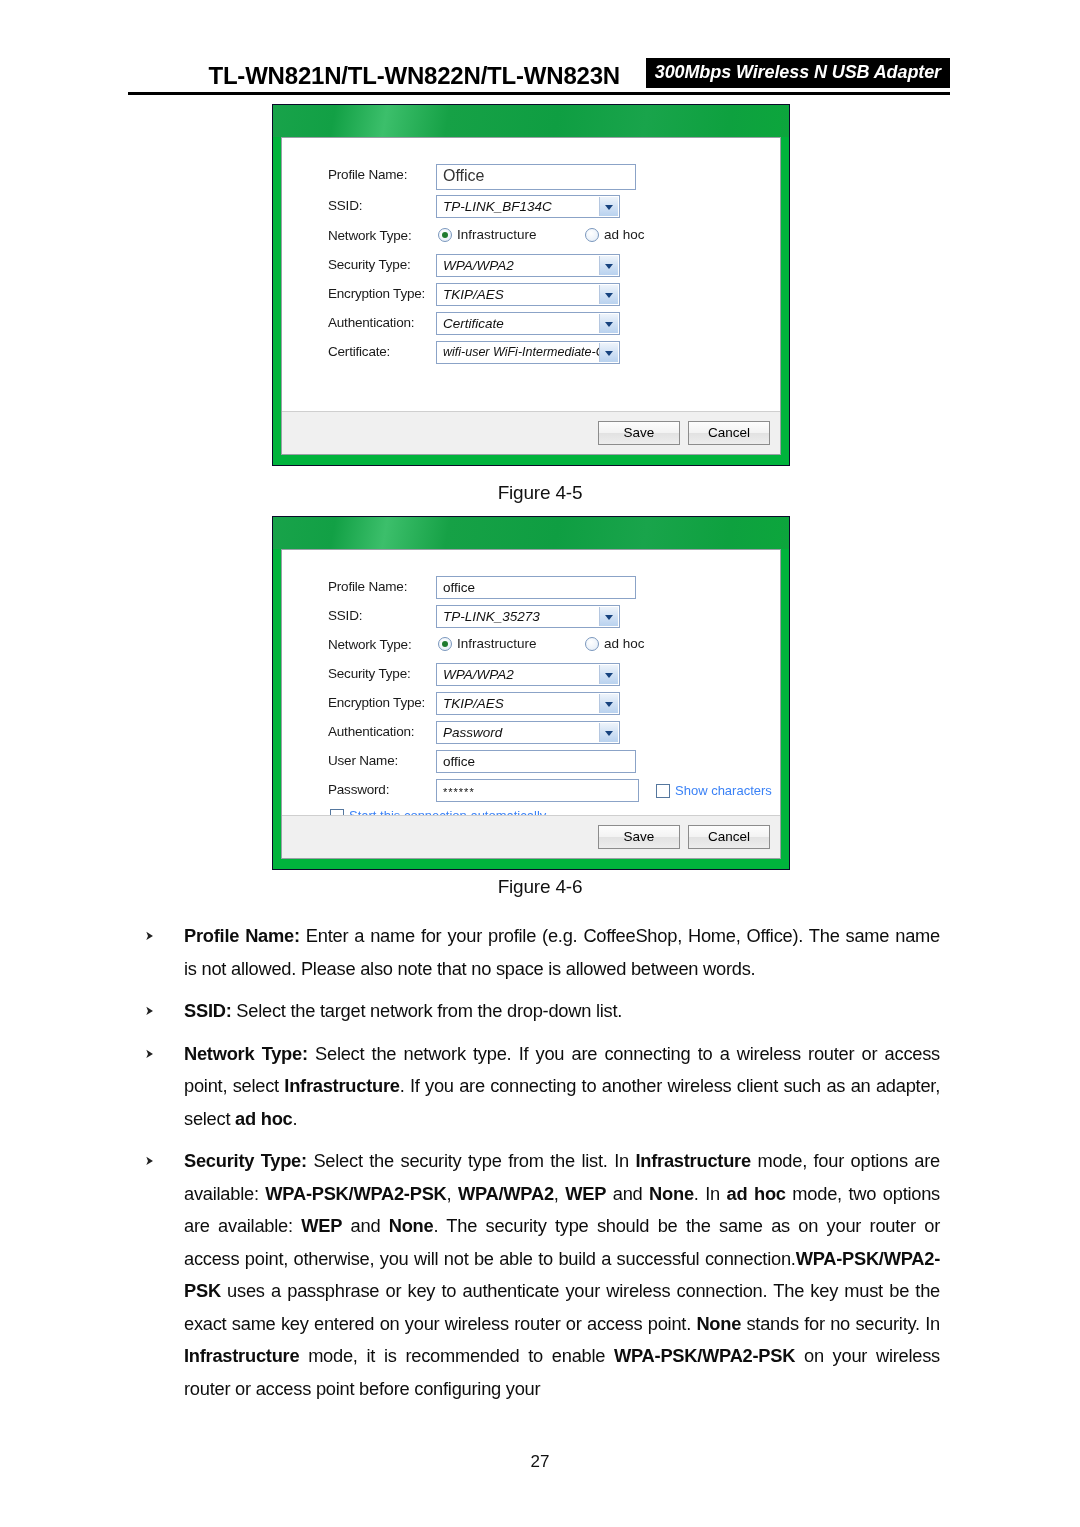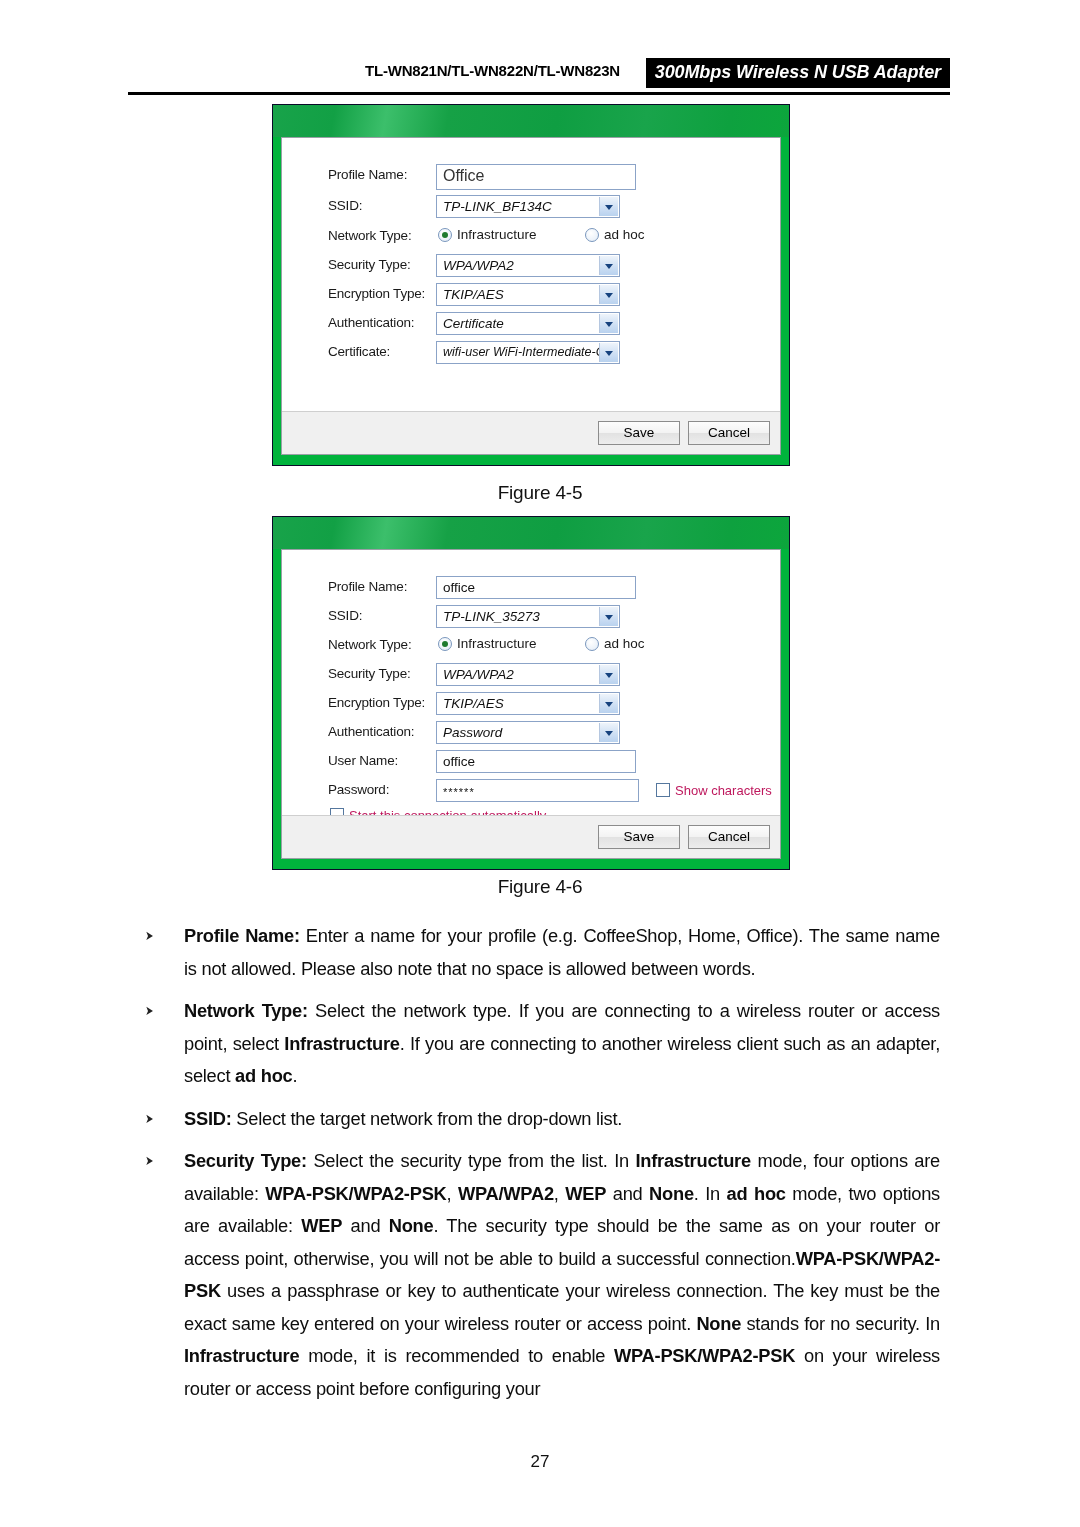--- a/index.html
+++ b/index.html
@@ -21,21 +21,21 @@
     position: absolute;
     left: 128px;
     top: 58px;
     width: 822px;
     height: 34px;
   }
   .header-model {
     position: absolute;
     right: 330px;
     top: 4px;
-    font-size: 15px;
+    font-size: 24px;
     font-weight: bold;
     letter-spacing: -0.2px;
     white-space: nowrap;
   }
   .header-badge {
     position: absolute;
     right: 0px;
     top: 0px;
     background: #000000;
     color: #ffffff;
@@ -176,23 +176,23 @@
     left: 3px; top: 3px;
     width: 6px; height: 6px;
     border-radius: 50%;
     background: #1e7a2e;
   }
 
   
   .check-wrap {
     position: absolute;
     display: flex;
-    align-items: flex-start;
+    align-items: center;
     font-size: 13px;
-    color: #be185d;
+    color: #3b82f6;
     white-space: nowrap;
   }
   .check-box {
     width: 12px; height: 12px;
     border: 1px solid #55779e;
     background: #ffffff;
     margin-right: 5px;
     position: relative;
     flex: none;
   }
@@ -435,18 +435,18 @@
       <div class="btn" style="left:316px;">Save</div>
       <div class="btn" style="left:406px;">Cancel</div>
     </div>
   </div>
 </div>
 
 <div class="fig-caption" style="top:876px;">Figure 4-6</div>
 
 <div class="body-text">
   <p class="bullet"><b>Profile Name:</b> Enter a name for your profile (e.g. CoffeeShop, Home, Office). The same name is not allowed. Please also note that no space is allowed between words.</p>
+  <p class="bullet"><b>SSID:</b> Select the target network from the drop-down list.</p>
   <p class="bullet"><b>Network Type:</b> Select the network type. If you are connecting to a wireless router or access point, select <b>Infrastructure</b>. If you are connecting to another wireless client such as an adapter, select <b>ad hoc</b>.</p>
-  <p class="bullet"><b>SSID:</b> Select the target network from the drop-down list.</p>
   <p class="bullet"><b>Security Type:</b> Select the security type from the list. In <b>Infrastructure</b> mode, four options are available: <b>WPA-PSK/WPA2-PSK</b>, <b>WPA/WPA2</b>, <b>WEP</b> and <b>None</b>. In <b>ad hoc</b> mode, two options are available: <b>WEP</b> and <b>None</b>. The security type should be the same as on your router or access point, otherwise, you will not be able to build a successful connection.<b>WPA-PSK/WPA2-PSK</b> uses a passphrase or key to authenticate your wireless connection. The key must be the exact same key entered on your wireless router or access point. <b>None</b> stands for no security. In <b>Infrastructure</b> mode, it is recommended to enable <b>WPA-PSK/WPA2-PSK</b> on your wireless router or access point before configuring your</p>
 </div>
 
 <div class="page-number">27</div>
 
 </body></html>

